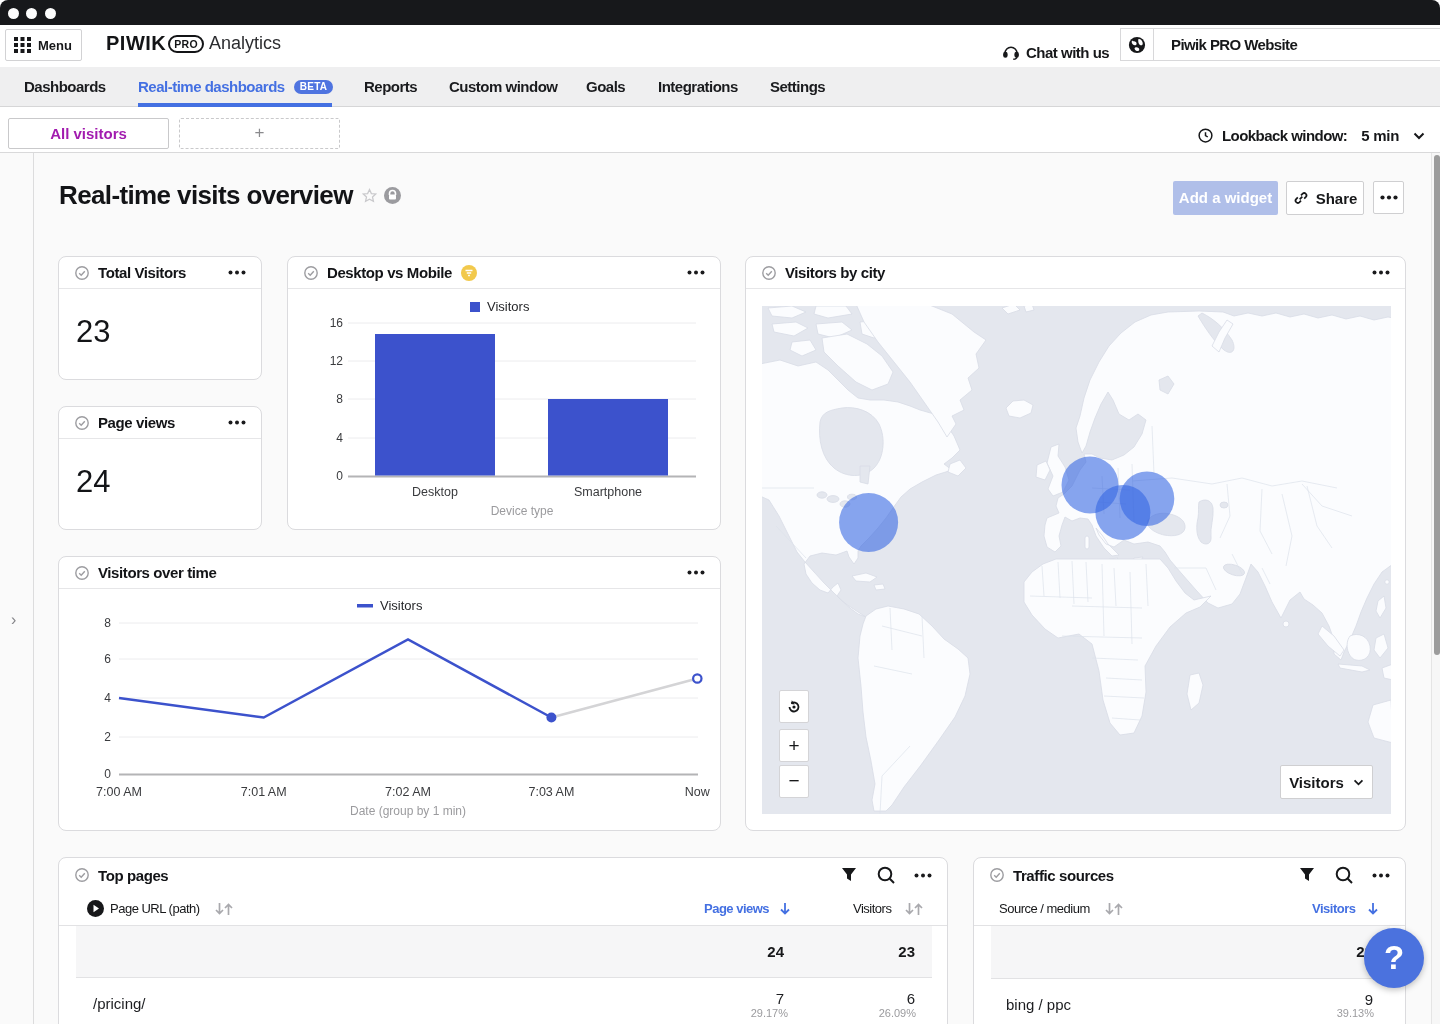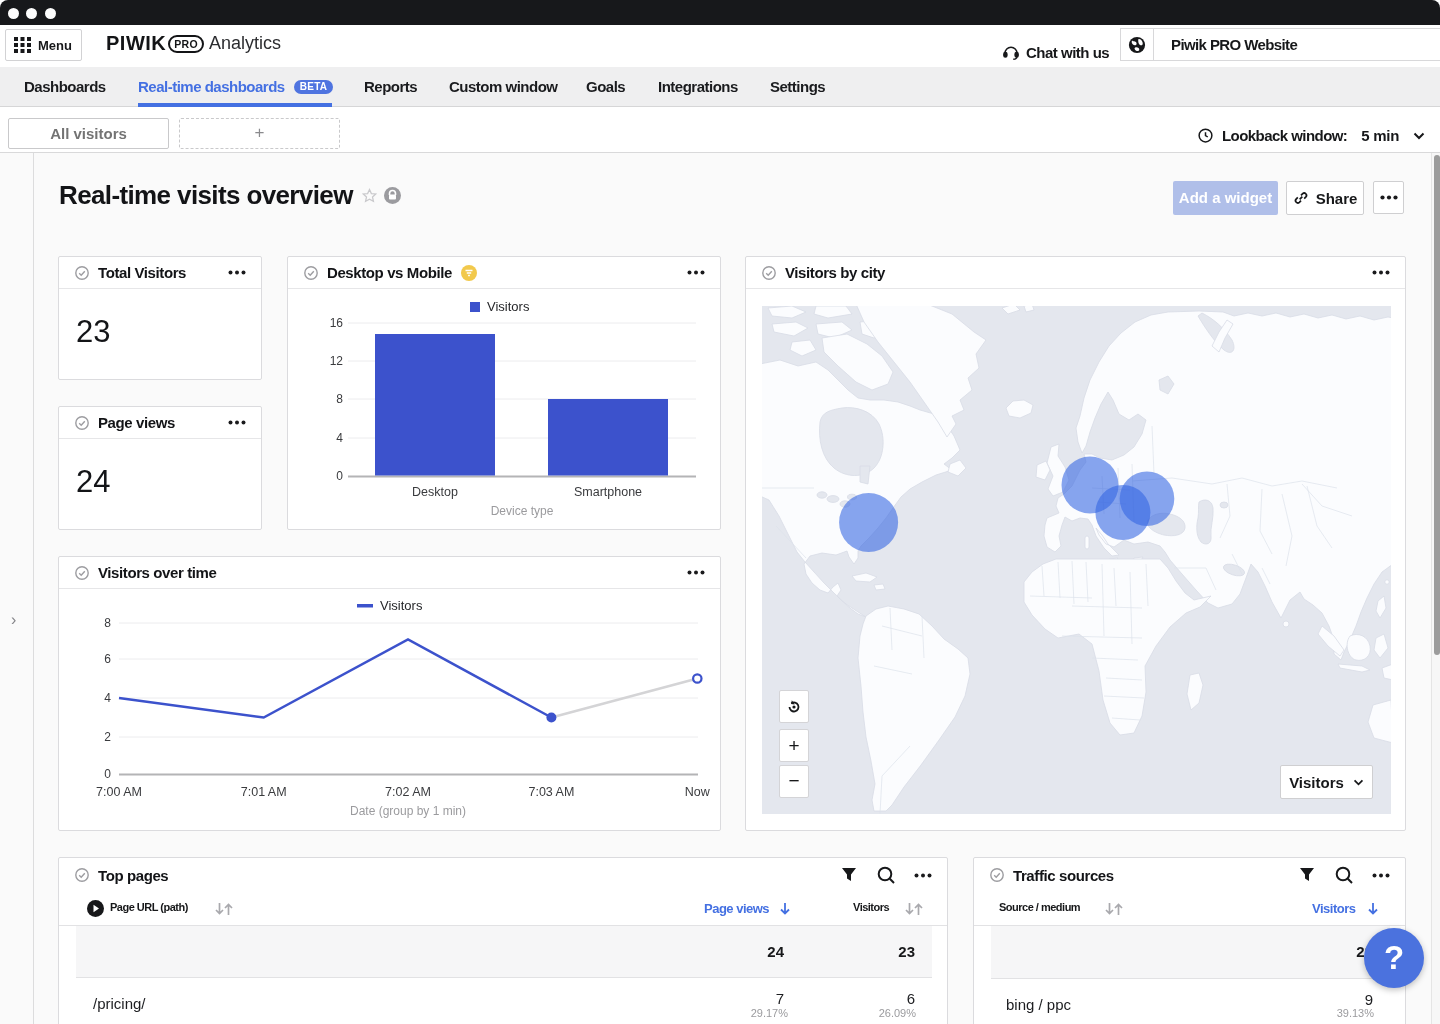--- a/index.html
+++ b/index.html
@@ -24,48 +24,48 @@
 .sitebox .globecell { width:33px; height:100%; border-right:1px solid #d8d8da; display:flex; align-items:center; justify-content:center; }
 .sitebox .sitename { font-size:15px; font-weight:bold; color:#17181a; margin-left:17px; letter-spacing:-0.6px; }
 
 .nav { position:absolute; left:0; top:67px; width:1440px; height:40px; background:#efeff0; border-bottom:1px solid #d6d6d7; }
 .nav .item { position:absolute; top:0; height:40px; line-height:40px; font-size:15px; font-weight:bold; color:#1a1b1e; white-space:nowrap; letter-spacing:-0.5px; }
 .nav .active { color:#4470e2; }
 .nav .underline { position:absolute; left:138px; top:36px; width:194px; height:4px; background:#4470e2; }
 .nav .beta { position:absolute; left:294px; top:13px; width:39px; height:14px; background:#4f74e0; border-radius:7px; color:#fff; font-size:10px; font-weight:bold; text-align:center; line-height:14px; letter-spacing:0.3px; }
 
 .tabrow { position:absolute; left:0; top:107px; width:1440px; height:46px; background:#fff; border-bottom:1px solid #d9d9da; }
-.tab1 { position:absolute; left:8px; top:11px; width:161px; height:31px; border:1px solid #c9c9cb; border-radius:2px; background:#fff; font-size:15px; font-weight:bold; color:#737373; text-align:center; line-height:29px; }
+.tab1 { position:absolute; left:8px; top:11px; width:161px; height:31px; border:1px solid #c9c9cb; border-radius:2px; background:#fff; font-size:15px; font-weight:bold; color:#a21caf; text-align:center; line-height:29px; }
 .tab2 { position:absolute; left:179px; top:11px; width:161px; height:31px; border:1px dashed #c9c9cb; border-radius:2px; color:#8a8a8d; font-size:17px; text-align:center; line-height:28px; }
 .lookback { position:absolute; right:15px; top:0; height:57px; display:flex; align-items:center; }
 .lookback .lbl { font-size:15px; font-weight:bold; color:#17181a; margin-left:9px; letter-spacing:-0.55px; }
 .lookback .val { font-size:15px; font-weight:bold; color:#17181a; margin-left:14px; letter-spacing:-0.3px; }
 
 .content { position:absolute; left:0; top:153px; width:1440px; height:871px; background:#fafafa; }
 .rail { position:absolute; left:0; top:0; width:34px; height:871px; border-right:1px solid #dcdcdd; }
 .rail .chev { position:absolute; left:11px; top:458px; font-size:16px; color:#86868a; }
 .pagetitle { position:absolute; left:59px; top:27px; font-size:26px; font-weight:bold; color:#131417; letter-spacing:-0.62px; }
 .addwidget { position:absolute; left:1173px; top:28px; width:105px; height:34px; background:#b0bfe9; border-radius:2px; color:#fff; font-size:15px; font-weight:bold; text-align:center; line-height:34px; }
 .sharebtn { position:absolute; left:1286px; top:28px; width:78px; height:34px; background:#fff; border:1px solid #cfcfd1; border-radius:2px; display:flex; align-items:center; justify-content:center; font-size:15px; font-weight:bold; color:#17181a; }
 .dotsbtn { position:absolute; left:1373px; top:28px; width:31px; height:33px; background:#fff; border:1px solid #cfcfd1; border-radius:2px; display:flex; align-items:center; justify-content:center; }
 
-.widget { position:absolute; background:#fff; border:1px solid #dbdbde; border-radius:2px; }
+.widget { position:absolute; background:#fff; border:1px solid #dbdbde; border-radius:8px; }
 .whead { position:absolute; left:0; top:0; right:0; height:32px; border-bottom:1px solid #e6e6e8; display:flex; align-items:center; }
 .whead .wtitle { font-size:15px; font-weight:bold; color:#131417; margin-left:9px; letter-spacing:-0.4px; }
 .checkic { margin-left:16px; }
 .whead .spacer { flex:1; }
 .bignum { position:absolute; left:17px; top:57px; font-size:31px; color:#131417; }
 
 .sbtrack { position:absolute; left:1431px; top:153px; width:9px; height:871px; background:#f7f7f7; border-left:1px solid #e5e5e5; }
 .sbthumb { position:absolute; left:1.5px; top:2px; width:6px; height:500px; background:#9c9c9c; border-radius:3px; }
 
 .helpbtn { position:absolute; left:1364px; top:928px; width:60px; height:60px; border-radius:50%; background:#4b72de; color:#fff; font-size:33px; font-weight:bold; text-align:center; line-height:59px; box-shadow:0 2px 6px rgba(0,0,0,0.25); }
 .pct { font-size:11px; color:#9b9b9e; }
 .bluehead { color:#4470e2; font-weight:bold; font-size:13px; letter-spacing:-0.5px; }
-.blkhead { color:#17181a; font-weight:bold; font-size:11px; letter-spacing:-0.5px; }
+.blkhead { color:#17181a; font-weight:normal; font-size:13px; letter-spacing:-0.5px; }
 </style>
 </head>
 <body>
 <div class="titlebar">
   <span class="dot" style="left:8px"></span>
   <span class="dot" style="left:26px"></span>
   <span class="dot" style="left:45px"></span>
 </div>
 <div class="header">
   <div class="menubtn">

